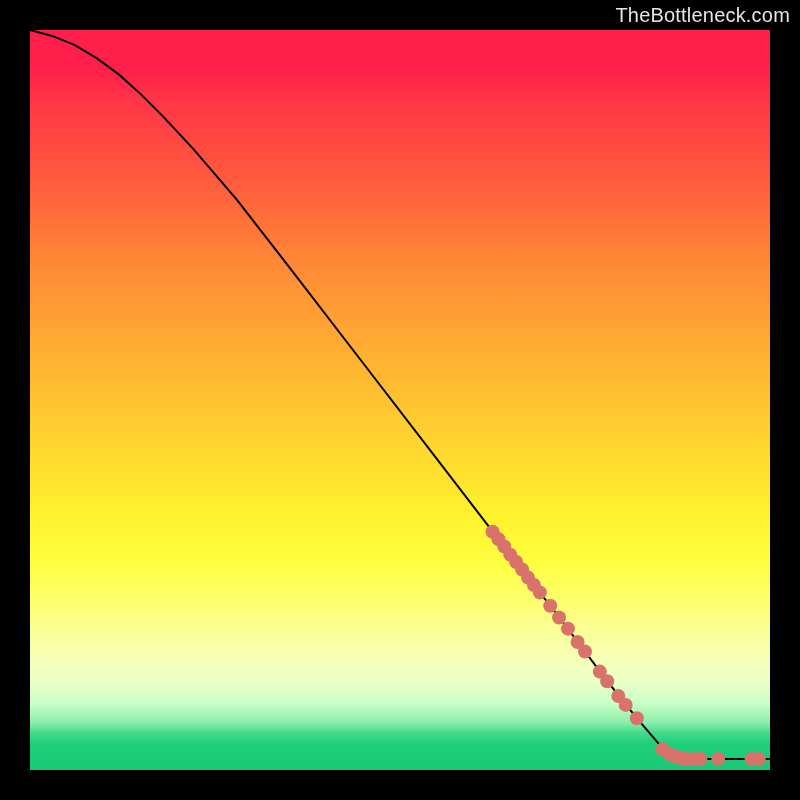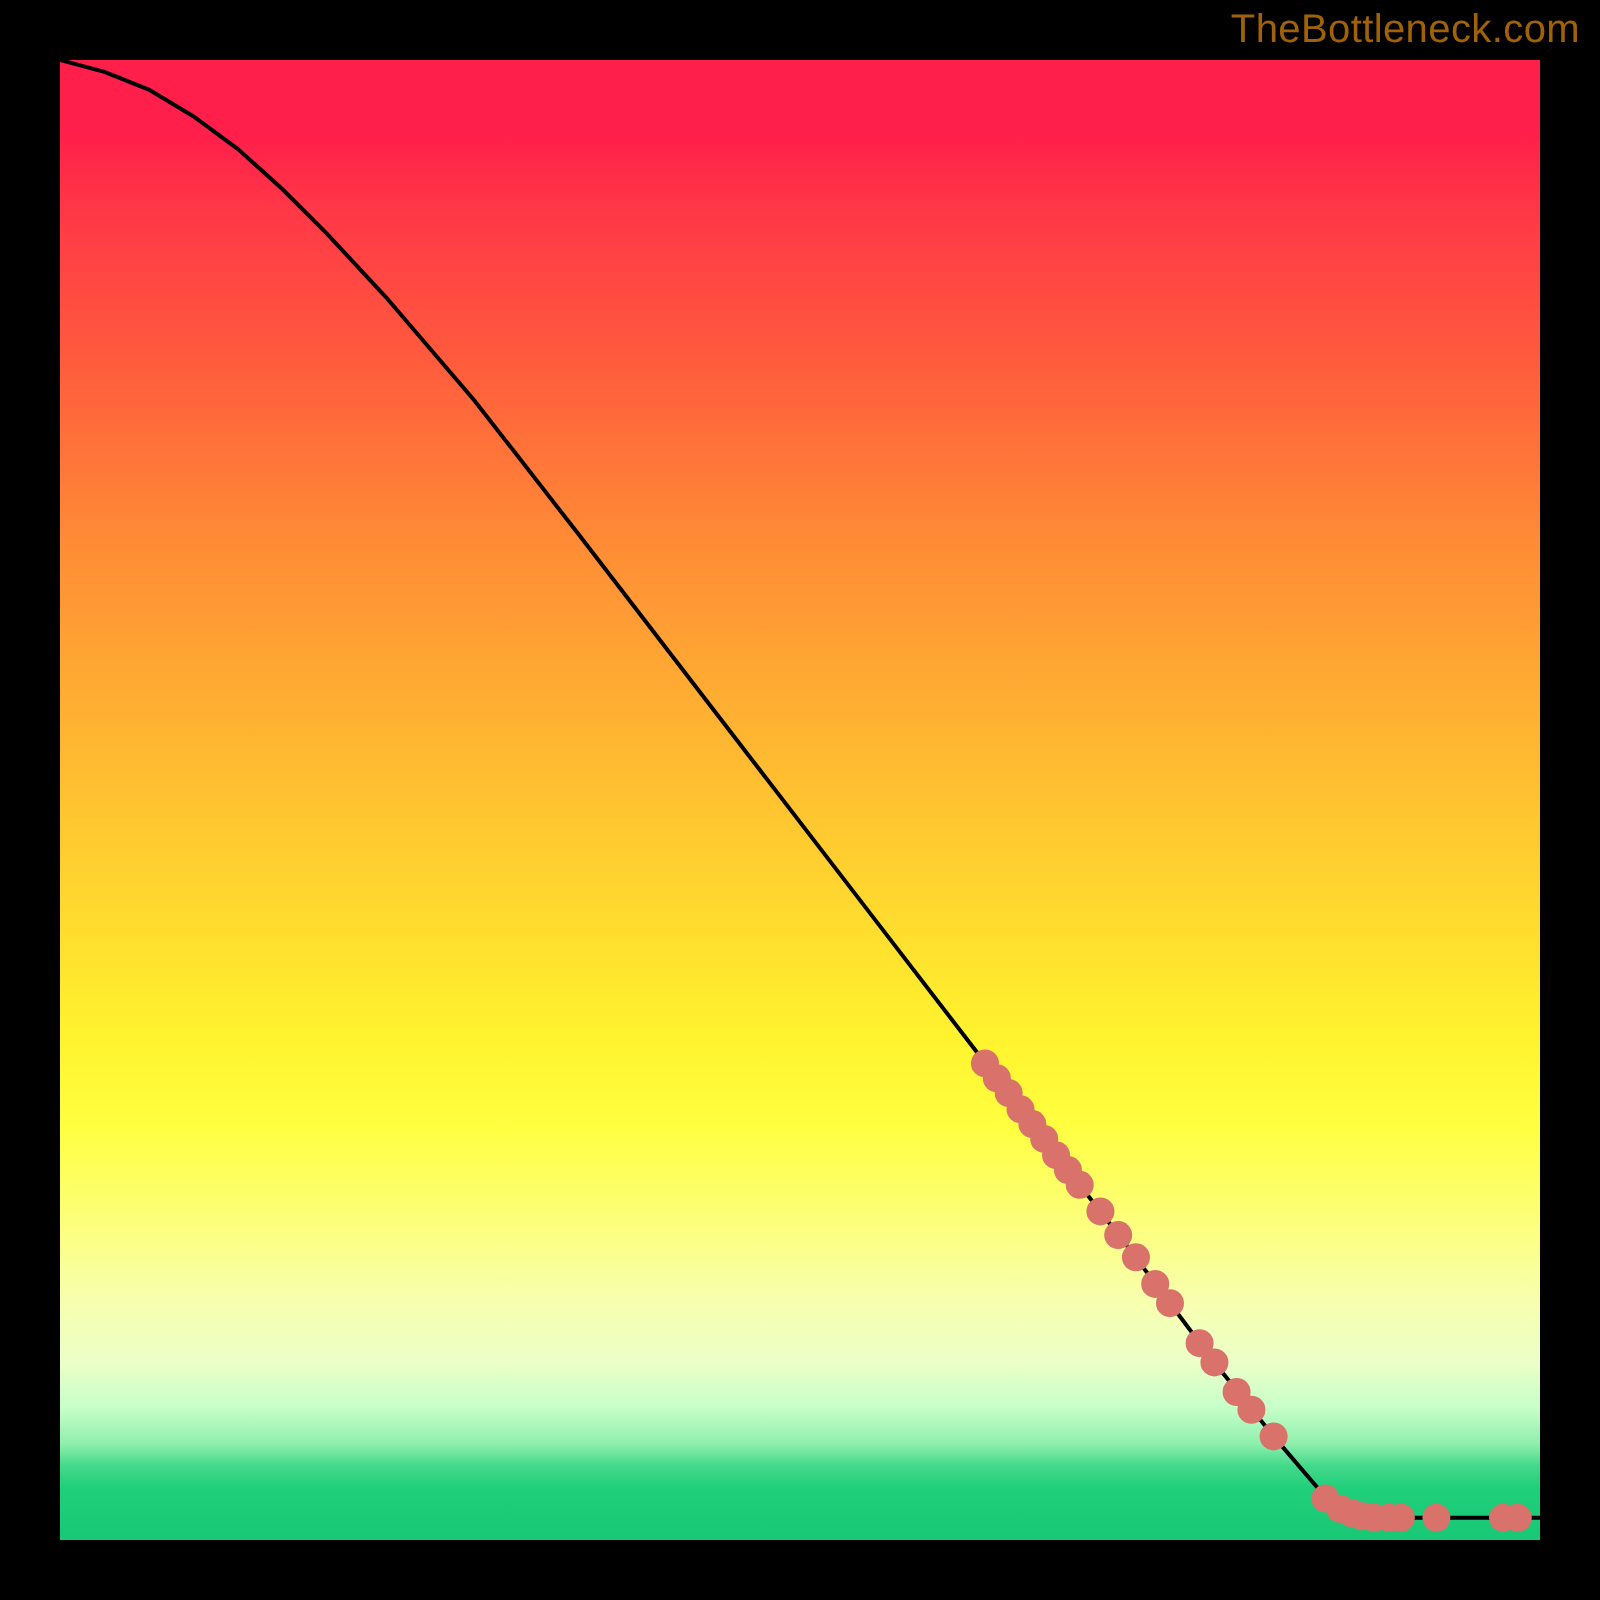--- a/index.html
+++ b/index.html
@@ -8,21 +8,21 @@
     height: 800px;
     background: #000;
     position: relative;
     font-family: Arial, Helvetica, sans-serif;
     overflow: hidden;
   }
   .watermark {
     position: absolute;
     top: 4px;
     right: 10px;
-    color: #a16207;
+    color: #e5e5e5;
     font-size: 20px;
     font-weight: 500;
     z-index: 10;
     letter-spacing: 0.2px;
   }
   .plot-area {
     position: absolute;
     left: 30px;
     top: 30px;
     width: 740px;

